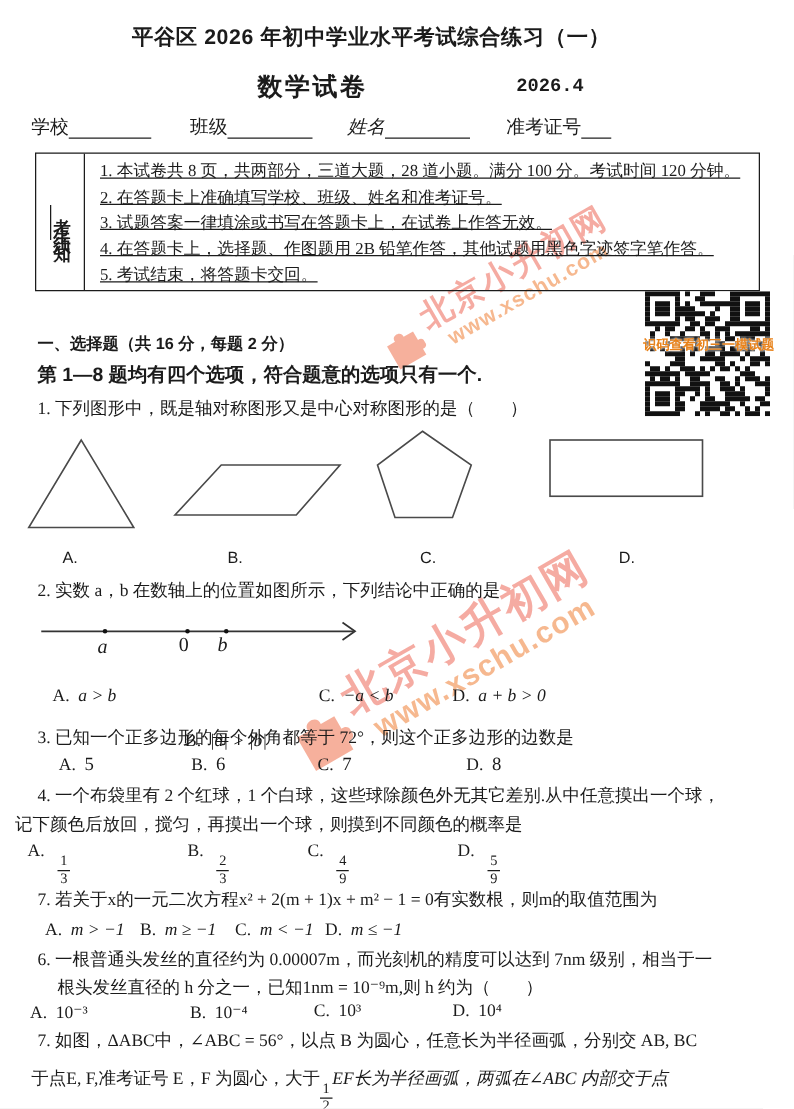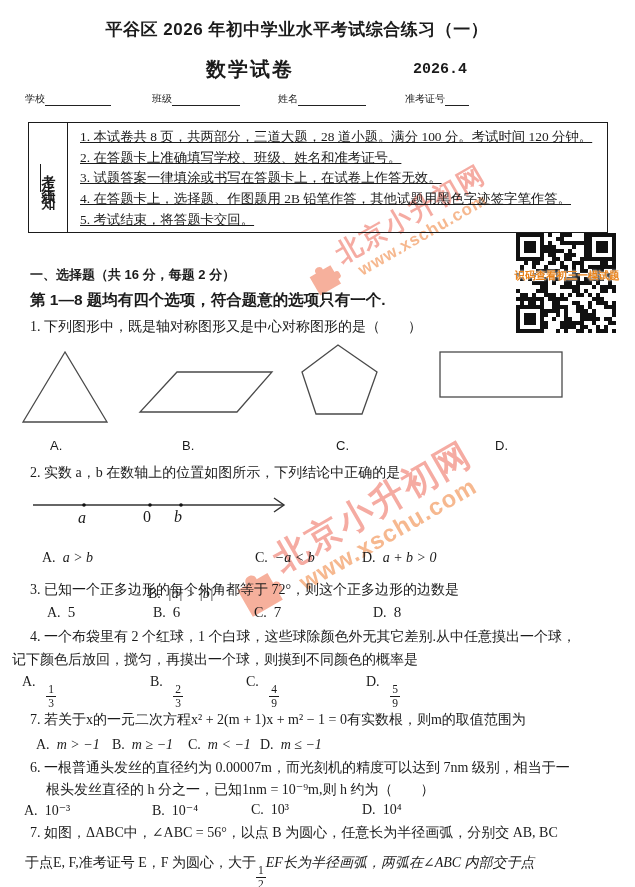--- a/index.html
+++ b/index.html
@@ -6,21 +6,21 @@
   .page{position:relative;width:635px;height:887px;background:#ffffff;overflow:hidden;
         font-family:"Liberation Serif","DejaVu Serif","DejaVu Sans",serif;color:#1b1b1b;}
   .abs{position:absolute;}
   .hei{font-family:"Liberation Sans","DejaVu Sans",sans-serif;font-weight:bold;}
   .qtext{font-size:14px;white-space:nowrap;}
   .content{position:relative;z-index:2;}
   
   .main-title{left:0;top:18px;width:560px;text-align:center;font-size:17px;letter-spacing:.5px;padding-left:17px;}
   .subject{left:0;top:56px;width:500px;text-align:center;font-size:20px;letter-spacing:2px;}
   .exam-date{left:413px;top:61px;font-size:15px;font-family:Liberation Mono, monospace;}
-  .field{top:92px;font-size:10px;white-space:nowrap;}
+  .field{top:92px;font-size:15px;white-space:nowrap;}
   .fieldline{display:inline-block;border-bottom:1.2px solid #222;height:13px;vertical-align:bottom;}
   
   .notice{left:28px;top:122px;width:580px;height:111px;border:1.6px solid #1b1b1b;display:flex;box-sizing:border-box;text-decoration:underline;}
   .notice-side{width:38px;border-right:1.2px solid #1b1b1b;display:flex;align-items:center;justify-content:center;}
   .v-label{writing-mode:vertical-rl;text-orientation:upright;letter-spacing:7px;font-weight:bold;font-size:14px;}
   .notice-body{flex:1;padding:4px 8px 2px 12px;}
   .notice-item{font-size:13.4px;line-height:20.7px;white-space:nowrap;}
   
   .qr{left:516px;top:233px;width:100px;height:100px;z-index:3;}
   .qr-caption{left:505px;top:269px;width:124px;text-align:center;font-size:10.5px;font-weight:bold;color:#e8821a;
@@ -78,21 +78,21 @@
     <div class="abs main-title hei">平谷区 2026 年初中学业水平考试综合练习（一）</div>
     <div class="abs subject hei">数学试卷</div>
     <div class="abs exam-date hei">2026.4</div>
 
     <div class="abs field" style="left:25px;">
       <span>学校</span><span class="fieldline" style="width:66px;"></span>
     </div>
     <div class="abs field" style="left:152px;">
       <span>班级</span><span class="fieldline" style="width:68px;"></span>
     </div>
-    <div class="abs field" style="left:278px;">
+    <div class="abs field" style="left:278px;font-style:italic;">
       <span>姓名</span><span class="fieldline" style="width:68px;"></span>
     </div>
     <div class="abs field" style="left:405px;">
       <span>准考证号</span><span class="fieldline" style="width:24px;"></span>
     </div>
 
     <div class="abs notice">
       <div class="notice-side">
         <span class="v-label">考生须知</span>
       </div>

